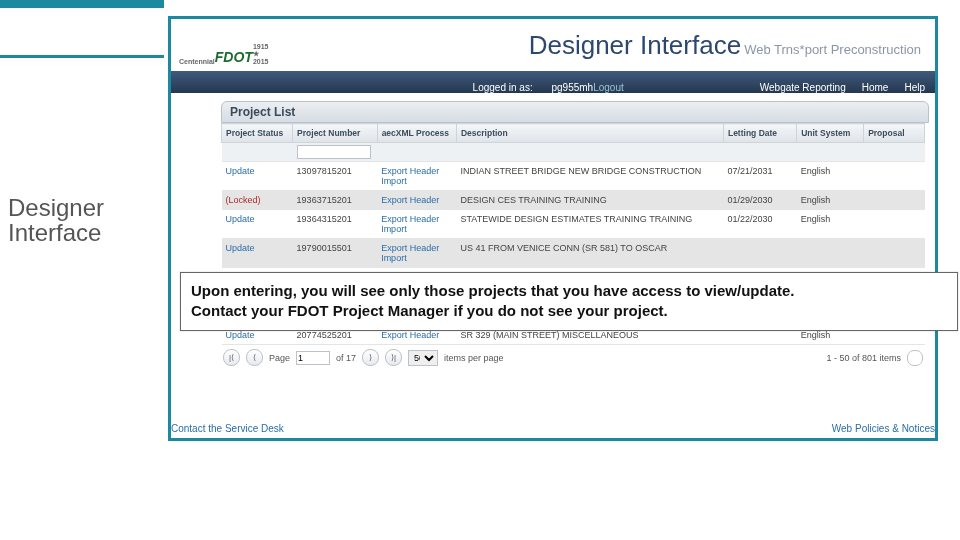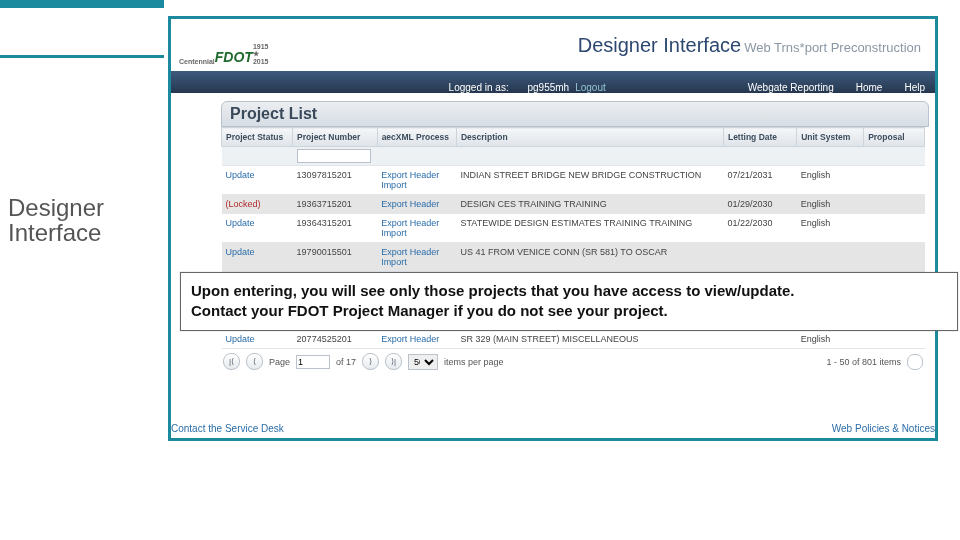--- a/index.html
+++ b/index.html
@@ -5,28 +5,28 @@
 html,body{margin:0;padding:0;font-family:Arial,Helvetica,sans-serif;font-size:11px;background:#fff;width:960px;height:540px;overflow:hidden}
 .slide{position:relative;width:960px;height:540px}
 .left-accent{position:absolute;left:0;top:0;width:164px;height:55px;background:#fff;border-bottom:3px solid #1c8a9e}
 .left-accent::before{content:"";position:absolute;left:0;top:0;width:164px;height:8px;background:#1c8a9e}
 .slide-title{position:absolute;left:8px;top:195px;font-size:24px;font-weight:300;color:#555;line-height:1.05}
 .app-frame{position:absolute;left:168px;top:16px;width:770px;height:425px;border:3px solid #1c8a9e;background:#fff;box-sizing:border-box;overflow:hidden}
 .header{display:flex;align-items:center;height:48px;padding:2px 8px}
 .logo{width:90px;height:40px;display:flex;flex-direction:row;align-items:flex-end;justify-content:center;font-weight:bold;color:#1f6a2f;font-size:14px;font-style:italic}
 .logo .sub{font-size:7px;color:#666;font-style:normal}
 .header-title{flex:1;text-align:right;padding-right:6px}
-.header-title .big{color:#2d4870;font-size:20px;font-weight:400}
+.header-title .big{color:#2d4870;font-size:26px;font-weight:400}
 .header-title .small{color:#8a97a5;font-size:13px}
 .menubar{height:22px;background:linear-gradient(#3e5a7d,#25374f);color:#fff;display:flex;align-items:flex-end;padding:0 10px;font-size:10px}
 .menubar .spacer{flex:1}
 .menubar span{margin-left:16px}
-.menubar a{color:#95c4d6;text-decoration:none;margin-left:6px}
+.menubar a{color:#95c4d6;text-decoration:none;}
 .content{padding:8px 10px 0 50px}
-.panel-title{background:linear-gradient(#eceef1,#d6dde4);border:1px solid #b9c2cc;border-radius:6px 6px 0 0;padding:3px 8px;color:#3a4a5a;font-size:16px;font-weight:600;width:690px}
+.panel-title{background:linear-gradient(#eceef1,#d6dde4);border:1px solid #b9c2cc;border-radius:6px 6px 0 0;padding:3px 8px;color:#3a4a5a;font-size:12px;font-weight:600;width:690px}
 .grid{width:704px;font-size:9px;color:#444}
 .grid table{border-collapse:collapse;width:100%}
 .grid th{background:linear-gradient(#f4f6f8,#dfe4e9);border:1px solid #cdd4da;padding:4px 4px;color:#3c4c5c;font-weight:600;text-align:left;font-size:8.5px;white-space:nowrap}
 .grid td{border-bottom:1px solid #e2e6ea;padding:4px 4px;vertical-align:top;white-space:nowrap}
 .grid tr.alt td{background:#e5e5e5}
 .lnk{color:#2a6da8}
 .locked{color:#b02a2a}
 .filter-row td{background:#eef1f4;padding:2px 4px}
 .filter-row input{width:70px;border:1px solid #b9c2cc;font-size:9px;padding:1px}
 .pager{display:flex;align-items:center;gap:6px;padding:4px 2px;font-size:9px;color:#555}

